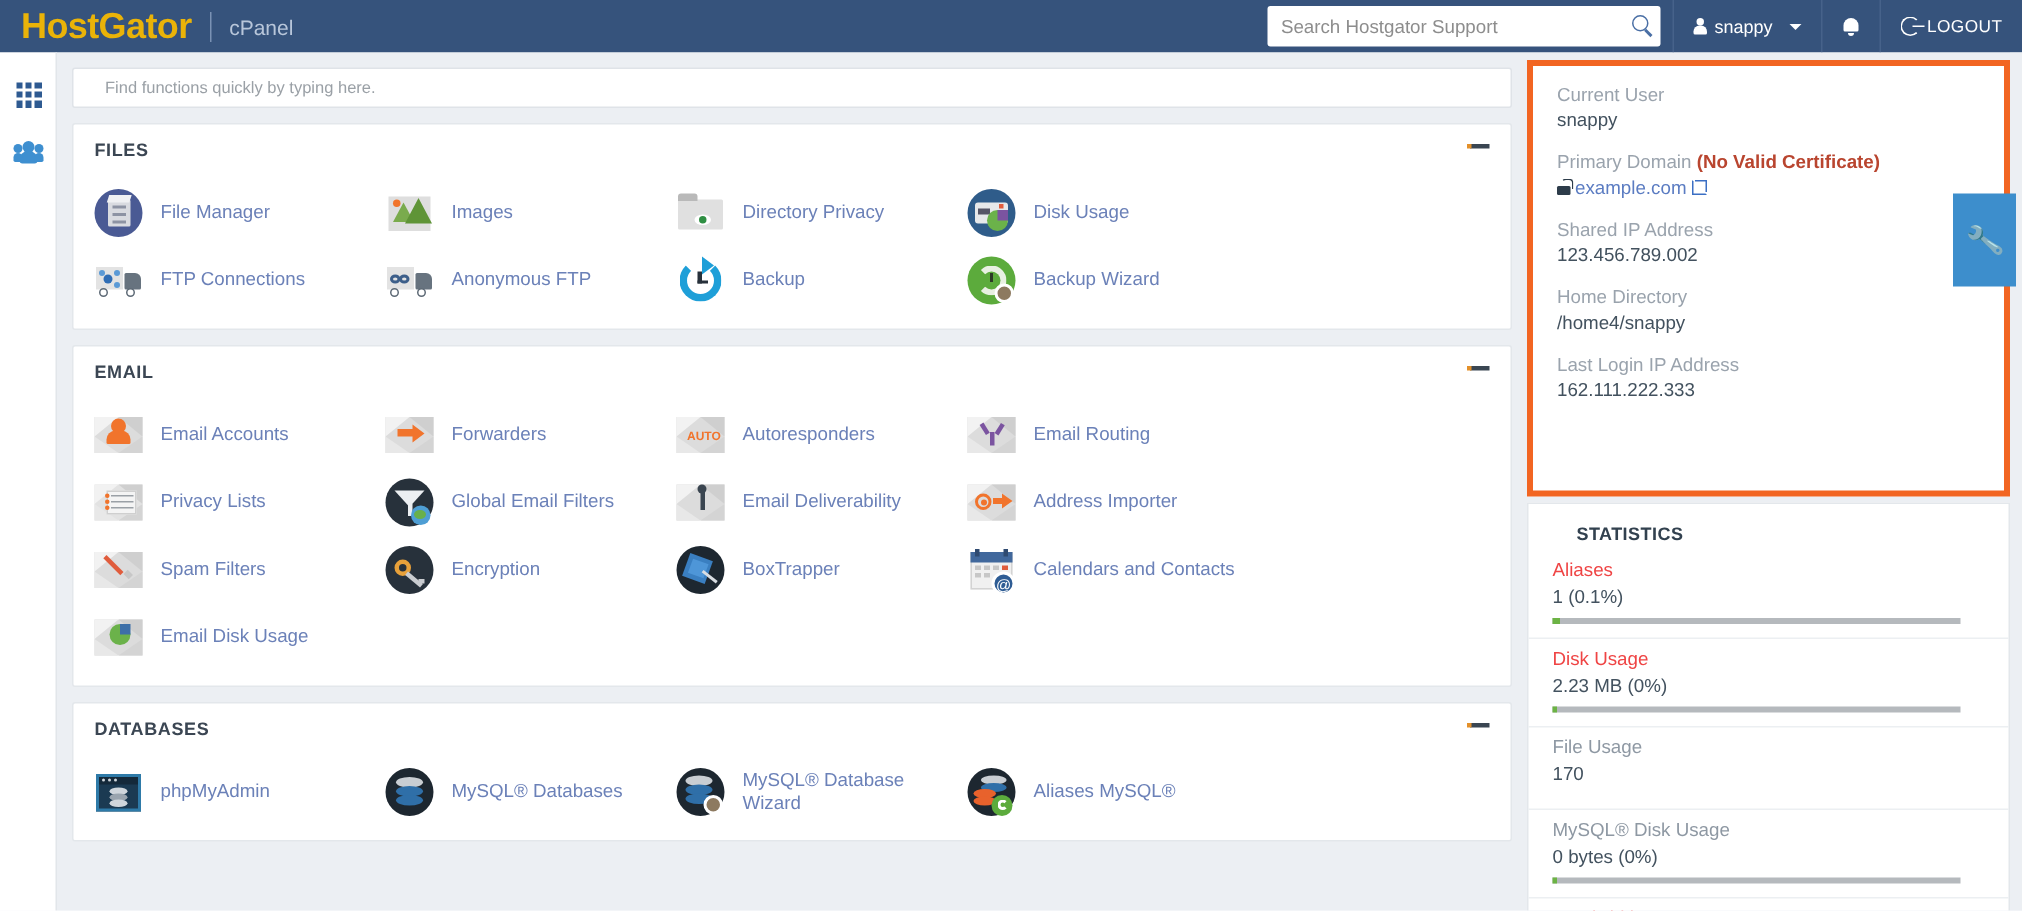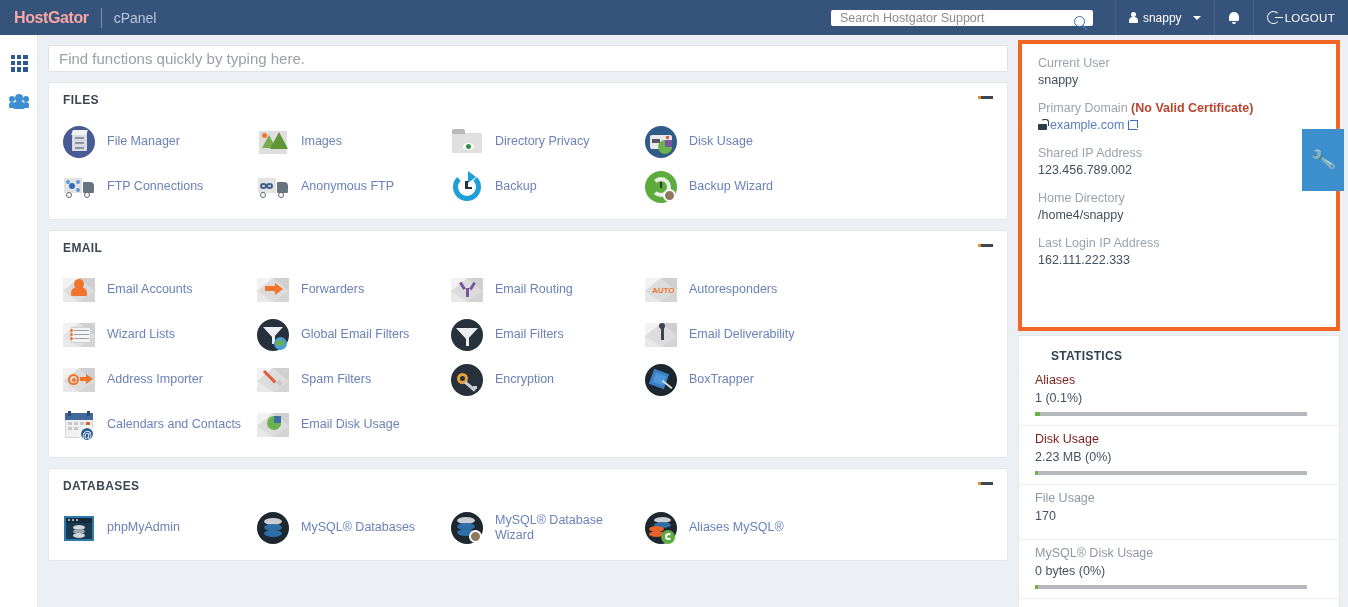--- a/index.html
+++ b/index.html
@@ -13,38 +13,38 @@
 
   
   #topbar {
     position: absolute; top: 0; left: 0;
     width: 1348px; height: 35px;
     background: #36537c;
     display: flex; align-items: center;
   }
   #brand-area { display: flex; align-items: center; padding-left: 14px; }
   #brand-logo {
-    color: #fca5a5; font-size: 16px; font-weight: bold;
+    color: #eab308; font-size: 24px; font-weight: bold;
     letter-spacing: -0.4px;
   }
   #brand-divider {
     width: 1px; height: 20px; background: #7a92b4;
     margin: 0 12px;
   }
   #brand-sub { color: #b8c6da; font-size: 14px; }
 
   #header-right {
     margin-left: auto; display: flex; align-items: center; height: 35px;
   }
   #search-wrap {
     position: relative;
-    width: 262px; height: 16px;
+    width: 262px; height: 27px;
     background: #ffffff; border-radius: 2px;
     display: flex; align-items: center;
-    margin-right: 22px;
+    margin-right: 8px;
   }
   #search-input {
     border: 0; outline: 0; background: transparent;
     font-family: "Liberation Sans", sans-serif;
     font-size: 12.5px; color: #444;
     padding: 0 28px 0 9px; width: 100%; height: 100%;
   }
   #search-input::placeholder { color: #8d8d8d; }
   .mag {
     position: absolute; right: 8px; top: 6px;
@@ -141,22 +141,22 @@
   }
   #find-bar {
     width: 960px; height: 27px;
     background: #ffffff; border: 1px solid #dfe3e8;
     border-radius: 2px;
     display: flex; align-items: center;
   }
   #find-input {
     border: 0; outline: 0; background: transparent;
     font-family: "Liberation Sans", sans-serif;
-    font-size: 15px; color: #7f1d1d;
-    padding: 0 10px; width: 100%; height: 100%;
+    font-size: 11px; color: #7f1d1d;
+    padding: 0 21px; width: 100%; height: 100%;
   }
   #find-input::placeholder { color: #9aa0a6; }
 
   .section {
     background: #ffffff;
     margin-top: 10px;
     border: 1px solid #e3e7eb;
     border-radius: 2px;
     padding: 0 0 10px 0;
   }
@@ -319,21 +319,21 @@
   }
   .st-title {
     font-size: 12px; font-weight: bold; color: #32414f;
     letter-spacing: 0.3px; padding: 13px 16px 10px 32px;
   }
   .st-row {
     padding: 6px 16px 9px 16px;
     border-top: 1px solid #eceff2;
   }
   .st-row.first { border-top: 0; padding-top: 0; }
-  .st-name { font-size: 12.5px; color: #7f1d1d; margin-bottom: 4px; }
+  .st-name { font-size: 12.5px; color: #ef4444; margin-bottom: 4px; }
   .st-name.plain { color: #8e98a3; }
   .st-val { font-size: 12.5px; color: #43525f; margin-bottom: 7px; }
   .bar {
     width: 272px; height: 4px; background: #b5b9bd; position: relative;
   }
   .bar > span {
     position: absolute; left: 0; top: 0; height: 4px; background: #6cb344;
   }
   #rt-scrollbar {
     position: absolute; right: 0; top: 0; width: 8px; height: 572px;
@@ -511,64 +511,56 @@
             <span class="ico-box">
               <span class="env"></span>
               <span class="env-badge" style="left:8px;top:12px;width:12px;height:5px;background:#f1742c;"></span>
               <span class="env-badge" style="left:18px;top:9px;width:0;height:0;border-top:6px solid transparent;border-bottom:6px solid transparent;border-left:8px solid #f1742c;"></span>
             </span>
             <span class="tlabel">Forwarders</span>
           </a>
           <a class="tile" href="#">
             <span class="ico-box">
               <span class="env"></span>
+              <span class="env-badge" style="left:7px;top:11px;width:19px;height:9px;"></span>
+              <span style="position:absolute;left:7px;top:12px;z-index:5;font-size:8px;font-weight:bold;color:#f1742c;font-family:'Liberation Sans',sans-serif;">AUTO</span>
+            </span>
+            <span class="tlabel">Autoresponders</span>
+          </a>
+          <a class="tile" href="#">
+            <span class="ico-box">
+              <span class="env"></span>
               <span class="env-badge" style="left:15px;top:14px;width:2.5px;height:9px;background:#7b54a0;"></span>
               <span class="env-badge" style="left:10px;top:8px;width:2.5px;height:8px;background:#7b54a0;transform:rotate(-32deg);"></span>
               <span class="env-badge" style="left:20px;top:8px;width:2.5px;height:8px;background:#7b54a0;transform:rotate(32deg);"></span>
             </span>
             <span class="tlabel">Email Routing</span>
-          </a>
-          <a class="tile" href="#">
-            <span class="ico-box">
-              <span class="env"></span>
-              <span class="env-badge" style="left:7px;top:11px;width:19px;height:9px;"></span>
-              <span style="position:absolute;left:7px;top:12px;z-index:5;font-size:8px;font-weight:bold;color:#f1742c;font-family:'Liberation Sans',sans-serif;">AUTO</span>
-            </span>
-            <span class="tlabel">Autoresponders</span>
           </a>
           <a class="tile" href="#">
             <span class="ico-box">
               <span class="env" style="background:#e2e2e2;"></span>
               <span style="position:absolute;z-index:5;left:8px;top:8px;width:20px;height:16px;background:#f4f4f4;border:1px solid #cfcfcf;"></span>
               <span style="position:absolute;z-index:6;left:11px;top:11px;width:15px;height:1.5px;background:#9aa0a6;"></span>
               <span style="position:absolute;z-index:6;left:11px;top:15px;width:15px;height:1.5px;background:#9aa0a6;"></span>
               <span style="position:absolute;z-index:6;left:11px;top:19px;width:15px;height:1.5px;background:#9aa0a6;"></span>
               <span style="position:absolute;z-index:7;left:7px;top:10px;width:3px;height:3px;border-radius:50%;background:#f1742c;"></span>
               <span style="position:absolute;z-index:7;left:7px;top:14px;width:3px;height:3px;border-radius:50%;background:#f1742c;"></span>
               <span style="position:absolute;z-index:7;left:7px;top:18px;width:3px;height:3px;border-radius:50%;background:#f1742c;"></span>
             </span>
-            <span class="tlabel">Wizard Lists</span>
+            <span class="tlabel">Privacy Lists</span>
           </a>
           <a class="tile" href="#">
             <span class="ico-box">
               <span class="circ" style="background:#27313b;"></span>
               <span style="position:absolute;left:6px;top:8px;width:0;height:0;border-left:10px solid transparent;border-right:10px solid transparent;border-top:11px solid #eceff2;"></span>
               <span style="position:absolute;left:15px;top:17px;width:2.5px;height:8px;background:#eceff2;"></span>
               <span style="position:absolute;left:17px;top:18px;width:13px;height:13px;border-radius:50%;background:#4e9ed4;"></span>
               <span style="position:absolute;left:19px;top:21px;width:8px;height:6px;border-radius:50%;background:#69b04a;"></span>
             </span>
             <span class="tlabel">Global Email Filters</span>
-          </a>
-          <a class="tile" href="#">
-            <span class="ico-box">
-              <span class="circ" style="background:#27313b;"></span>
-              <span style="position:absolute;left:5px;top:9px;width:0;height:0;border-left:11px solid transparent;border-right:11px solid transparent;border-top:12px solid #eceff2;"></span>
-              <span style="position:absolute;left:15px;top:19px;width:2.5px;height:8px;background:#eceff2;"></span>
-            </span>
-            <span class="tlabel">Email Filters</span>
           </a>
           <a class="tile" href="#">
             <span class="ico-box">
               <span class="env"></span>
               <span class="env-badge" style="left:14px;top:4px;width:6px;height:6px;border-radius:50%;background:#3a4550;"></span>
               <span class="env-badge" style="left:15.5px;top:9px;width:3px;height:12px;background:#3a4550;"></span>
             </span>
             <span class="tlabel">Email Deliverability</span>
           </a>
           <a class="tile" href="#">

